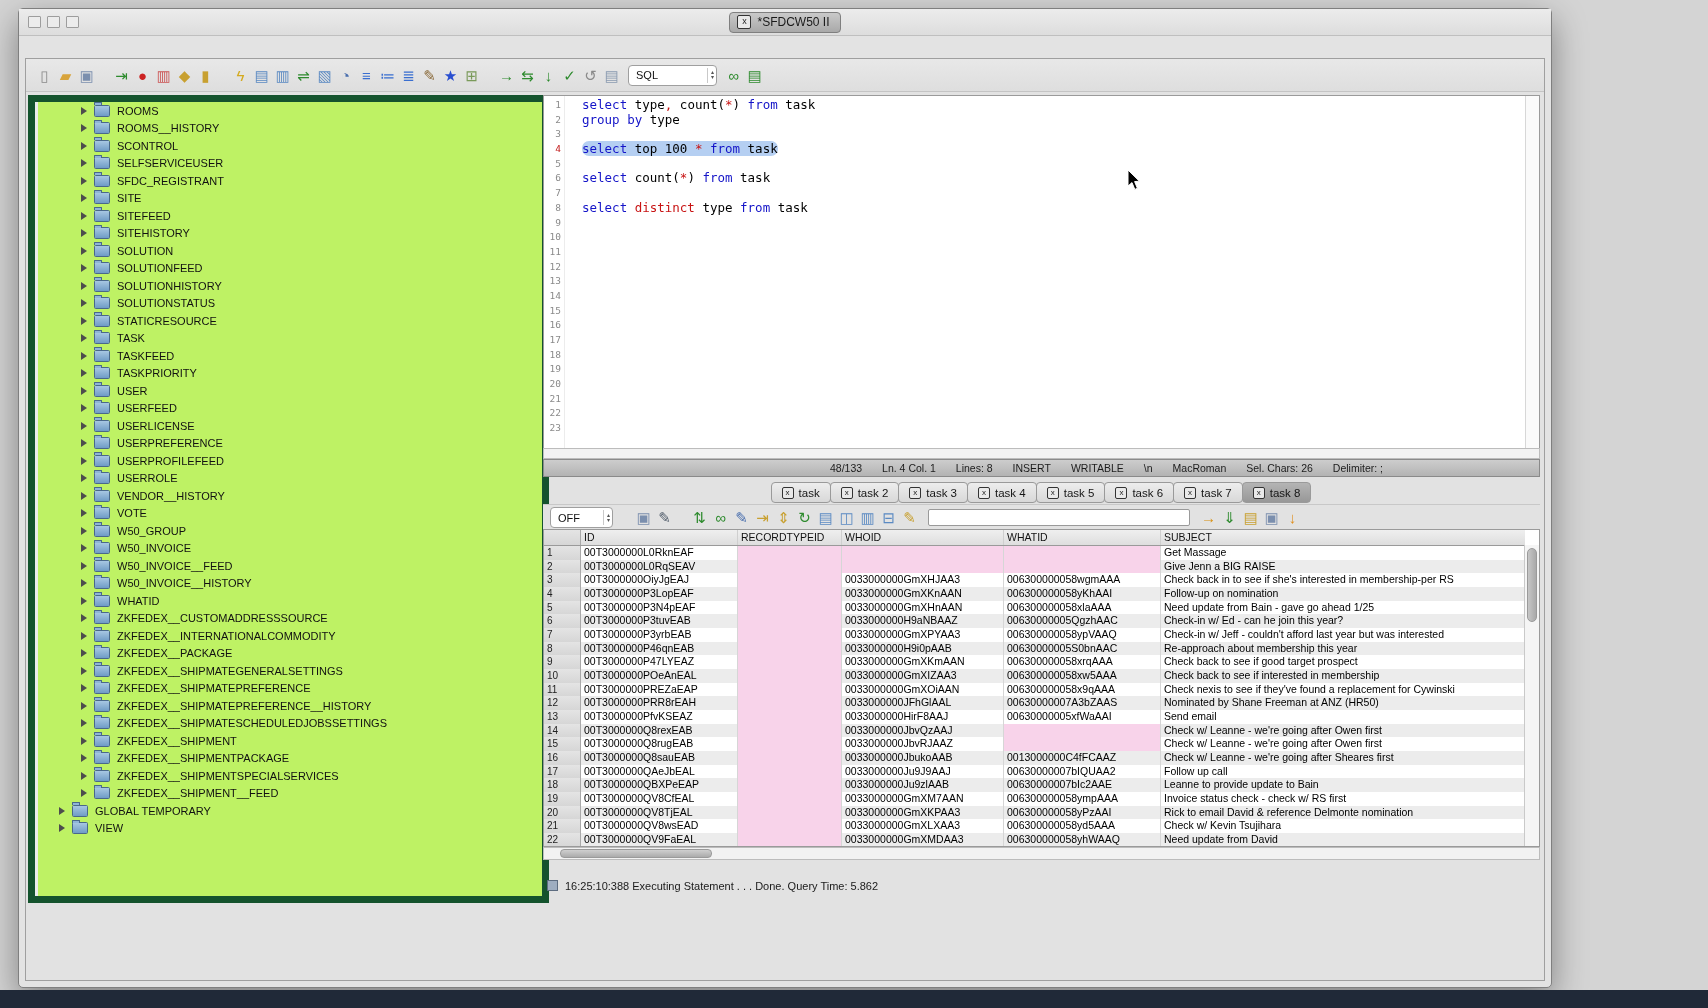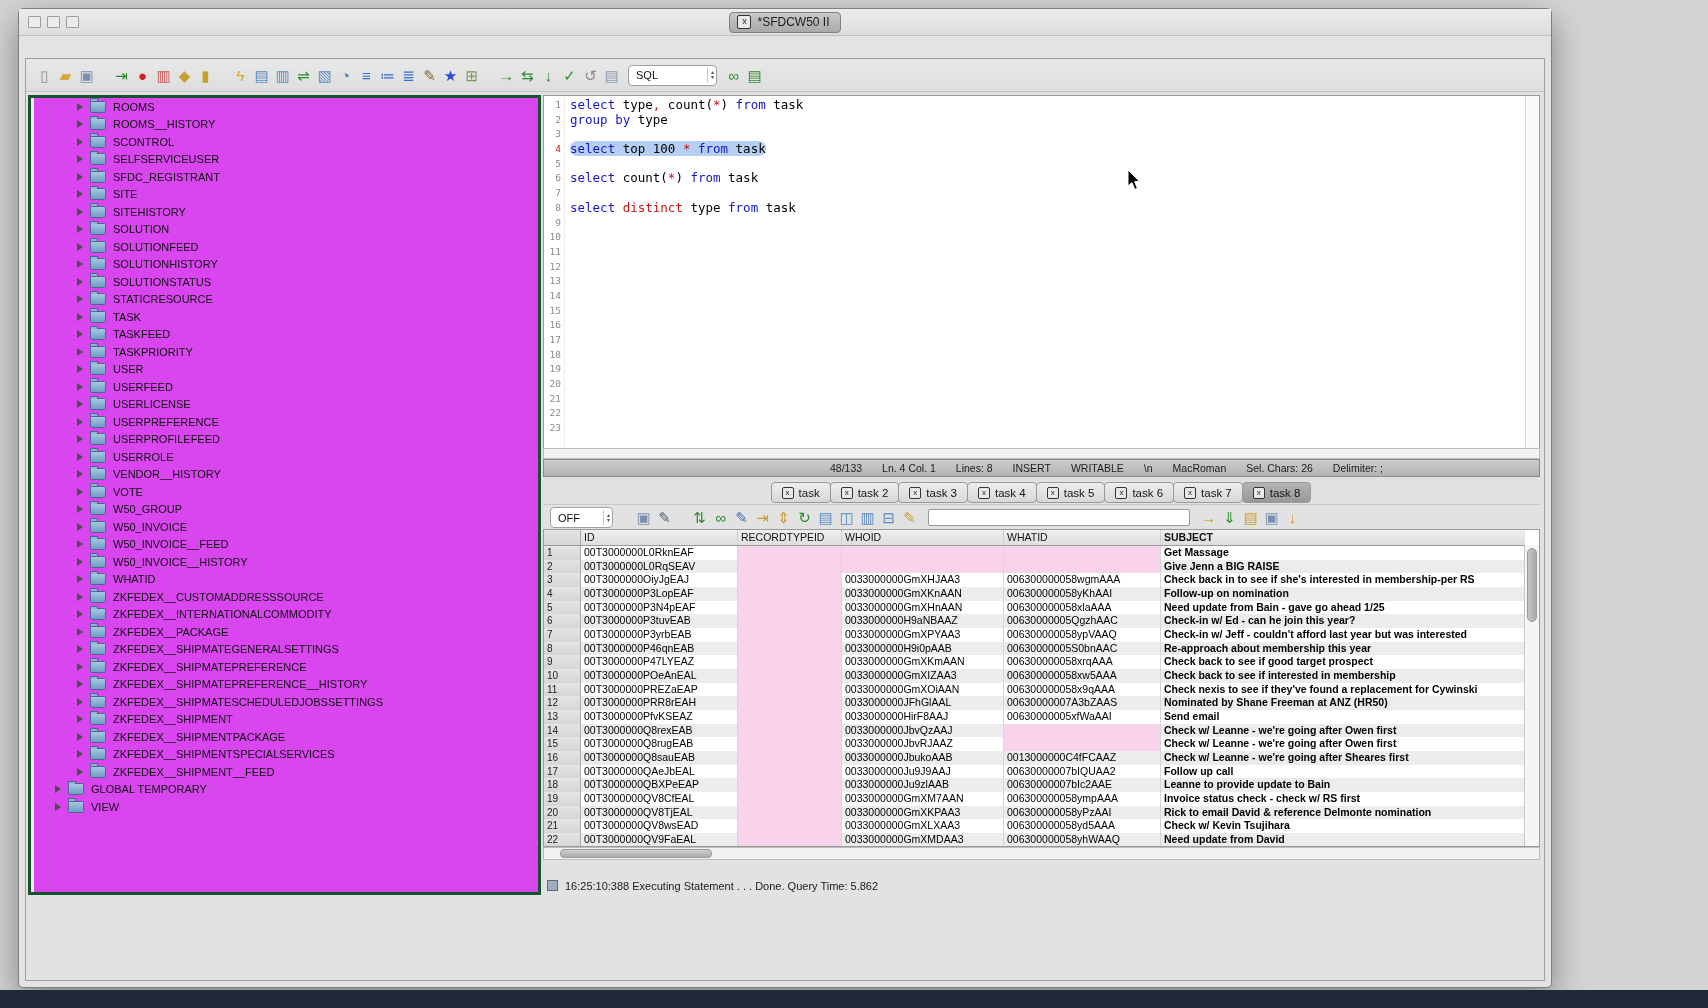--- a/index.html
+++ b/index.html
@@ -18,34 +18,34 @@
   .closebox{width:12px;height:12px;border:1.4px solid #333;border-radius:2px;display:inline-flex;align-items:center;justify-content:center;font-size:9px;line-height:1;color:#222;background:#e9e9e9;}
   .closebox.small{width:10px;height:10px;font-size:8px;}
   
   .frame{position:absolute;left:6px;right:6px;top:49px;bottom:6px;border:1px solid #9f9f9f;background:#e2e2e2;}
   .toolbar{position:absolute;left:0;right:0;top:0;height:32px;display:flex;align-items:center;padding:0 8px;border-bottom:1px solid #c4c4c4;background:linear-gradient(#e8e8e8,#dedede);}
   .ticon{width:21px;height:21px;display:inline-flex;align-items:center;justify-content:center;font-size:15px;line-height:1;cursor:default;}
   .tsep{width:14px;height:1px;}
   .combo{display:inline-flex;align-items:center;justify-content:space-between;background:#fff;border:1px solid #9f9f9f;border-radius:4px;height:19px;padding:0 2px 0 7px;font-size:11px;color:#111;margin:0 6px;}
   .stepper{display:inline-flex;flex-direction:column;align-items:center;justify-content:center;font-size:6px;line-height:5px;color:#555;border-left:1px solid #c9c9c9;padding-left:3px;margin-left:6px;height:15px;}
   
-  .tree{position:absolute;left:2px;top:36px;width:507px;height:794px;background:#d946ef;border:3px solid #14532d;overflow:hidden;box-shadow:inset 3px 0 0 #ececec;}
+  .tree{position:absolute;left:2px;top:36px;width:507px;height:794px;background:#bef264;border:7px solid #14532d;overflow:hidden;box-shadow:inset 3px 0 0 #ececec;}
   .trow{display:flex;align-items:center;height:17.5px;font-size:11px;color:#111;white-space:nowrap;}
   .trow .tri{width:0;height:0;border-left:6px solid #4d4d4d;border-top:4px solid transparent;border-bottom:4px solid transparent;margin-right:7px;flex:0 0 auto;}
   .folder{position:relative;width:14px;height:10px;background:linear-gradient(#a7c7e2,#6f9cc6);border:1px solid #49688a;border-radius:1.5px;margin-right:7px;flex:0 0 auto;}
   .folder:before{content:"";position:absolute;left:-1px;top:-3.5px;width:6px;height:2px;background:#8fb5d8;border:1px solid #49688a;border-bottom:none;border-radius:1px 1px 0 0;}
   .d2{padding-left:46px;}
   .d1{padding-left:24px;}
   
   .rpanel{position:absolute;left:517px;top:36px;width:997px;height:802px;}
   .editor{position:absolute;left:0;top:0;right:0;height:352px;background:#fff;border:1px solid #9a9a9a;display:flex;overflow:hidden;}
   .gutter{width:17px;padding:2px 3px 0 0;text-align:right;font-family:"DejaVu Sans Mono",monospace;font-size:9.5px;line-height:14.7px;color:#8a8a8a;border-right:1px solid #ececec;flex:0 0 auto;}
   .gutter .hl{color:#c41e1e;}
   .code{flex:1;padding:2px 0 0 5px;font-family:"DejaVu Sans Mono",monospace;font-size:12.5px;line-height:14.7px;white-space:pre;}
-  .code .ln{height:14.7px;}
+  .code .ln{height:14.7px;margin-left:12px;}
   .tok-k{color:#1414c8;}
   .tok-p{color:#000;}
   .tok-r{color:#c81414;}
   .sel{background:#b5cff2;border-radius:7px;}
   .edvscroll{width:13px;border-left:1px solid #d7d7d7;background:#fafafa;flex:0 0 auto;}
   .edhscroll{position:absolute;left:0;right:0;top:353px;height:9px;background:#f2f2f2;border:1px solid #bcbcbc;}
   .edstatus{position:absolute;left:0;right:0;top:364px;height:16px;background:linear-gradient(#cdcdcd,#b3b3b3);border:1px solid #8a8a8a;display:flex;align-items:center;justify-content:center;gap:20px;font-size:10.5px;color:#1c1c1c;padding-left:130px;}
   
   .rtabs{position:absolute;left:0;right:0;top:386px;height:22px;display:flex;align-items:flex-end;justify-content:center;}
   .rtab{display:inline-flex;align-items:center;gap:5px;height:19px;padding:0 10px;font-size:11.5px;color:#161616;background:linear-gradient(#ededed,#d8d8d8);border:1px solid #9a9a9a;border-radius:4px;margin-left:-1px;}
@@ -59,21 +59,21 @@
   .grow{display:flex;height:13.68px;line-height:13.6px;font-size:10.5px;color:#000;}
   .grow.head{height:15px;line-height:14px;background:linear-gradient(#efefef,#dedede);border-bottom:1px solid #9a9a9a;color:#111;}
   .grow.even{background:#ececec;}
   .gc{padding:0 3px;border-right:1px solid #cfcfcf;overflow:hidden;white-space:nowrap;flex:0 0 auto;}
   .grow:not(.head) .gc{border-right:1px solid #d6d6d6;}
   .c-num{width:30px;background:linear-gradient(#e4e4e4,#d6d6d6);border-right:1px solid #a9a9a9 !important;color:#222;font-size:10px;}
   .c-id{width:150px;}
   .c-rt{width:97px;}
   .c-who{width:155px;}
   .c-what{width:150px;}
-  .c-subj{width:372px;font-weight:bold;}
+  .c-subj{width:372px;}
   .nullc{background:#f8d3ea !important;}
   .gvscroll{position:absolute;right:0;top:15px;bottom:0;width:14px;background:#f5f5f5;border-left:1px solid #c9c9c9;}
   .gvthumb{position:absolute;left:2px;right:2px;top:3px;height:72px;background:linear-gradient(90deg,#c6c6c6,#a9a9a9);border:1px solid #9a9a9a;border-radius:5px;}
   .ghscroll{position:absolute;left:0;right:0;top:752px;height:11px;background:#f2f2f2;border:1px solid #bcbcbc;}
   .ghthumb{position:absolute;left:16px;top:1px;height:7px;width:150px;background:linear-gradient(#cfcfcf,#ababab);border:1px solid #9a9a9a;border-radius:4px;}
   
   .bstatus{position:absolute;left:0;right:0;top:781px;height:19px;display:flex;align-items:center;gap:7px;font-size:11px;color:#1a1a1a;padding:0 4px;}
   .bsq{width:9px;height:9px;background:#9eadc0;border:1px solid #5d6c80;flex:0 0 auto;}
   
   .cursor{position:absolute;left:1127px;top:170px;width:14px;height:21px;z-index:50;pointer-events:none;}
@@ -161,20 +161,25 @@
           <span>SFDC_REGISTRANT</span>
         </div>
         <div class="trow d2">
           <span class="tri"></span>
           <span class="folder"></span>
           <span>SITE</span>
         </div>
         <div class="trow d2">
           <span class="tri"></span>
           <span class="folder"></span>
+          <span>SITEFEED</span>
+        </div>
+        <div class="trow d2">
+          <span class="tri"></span>
+          <span class="folder"></span>
           <span>SITEHISTORY</span>
         </div>
         <div class="trow d2">
           <span class="tri"></span>
           <span class="folder"></span>
           <span>SOLUTION</span>
         </div>
         <div class="trow d2">
           <span class="tri"></span>
           <span class="folder"></span>

